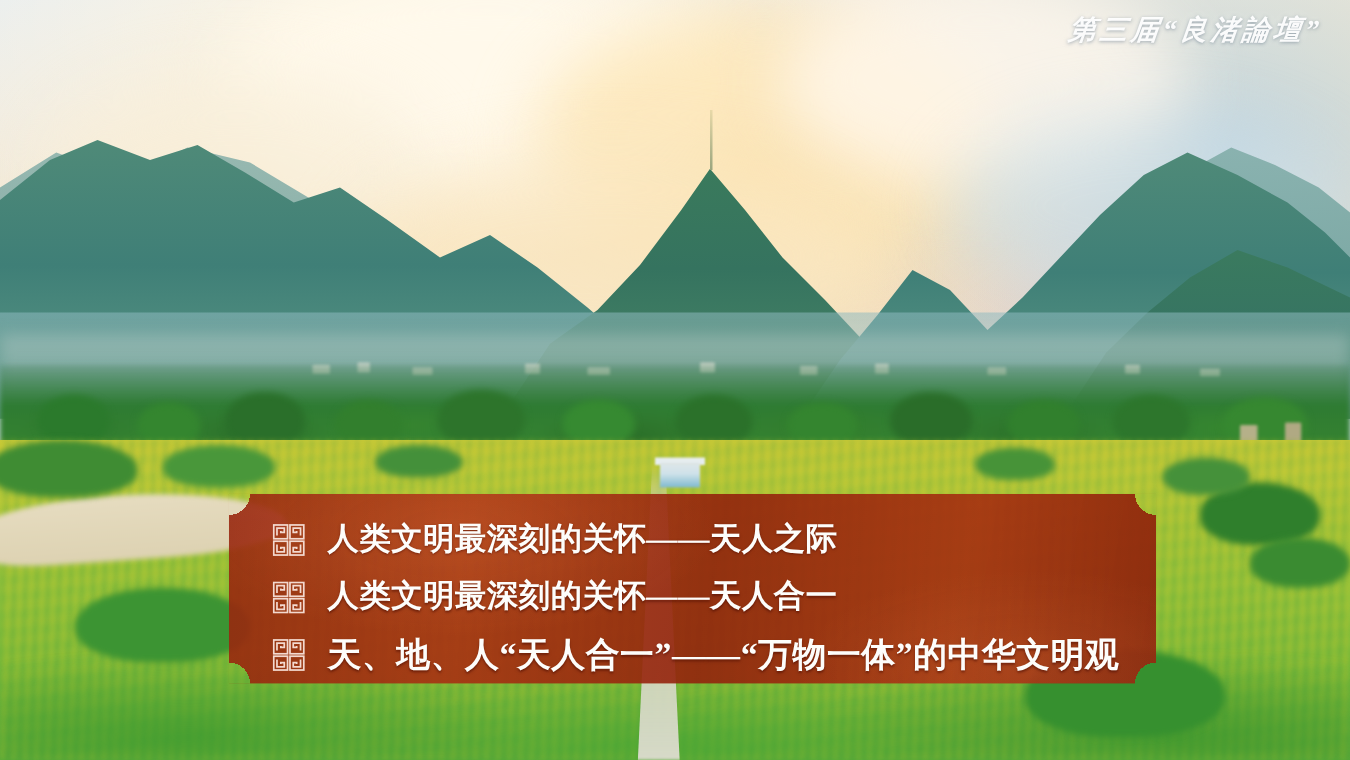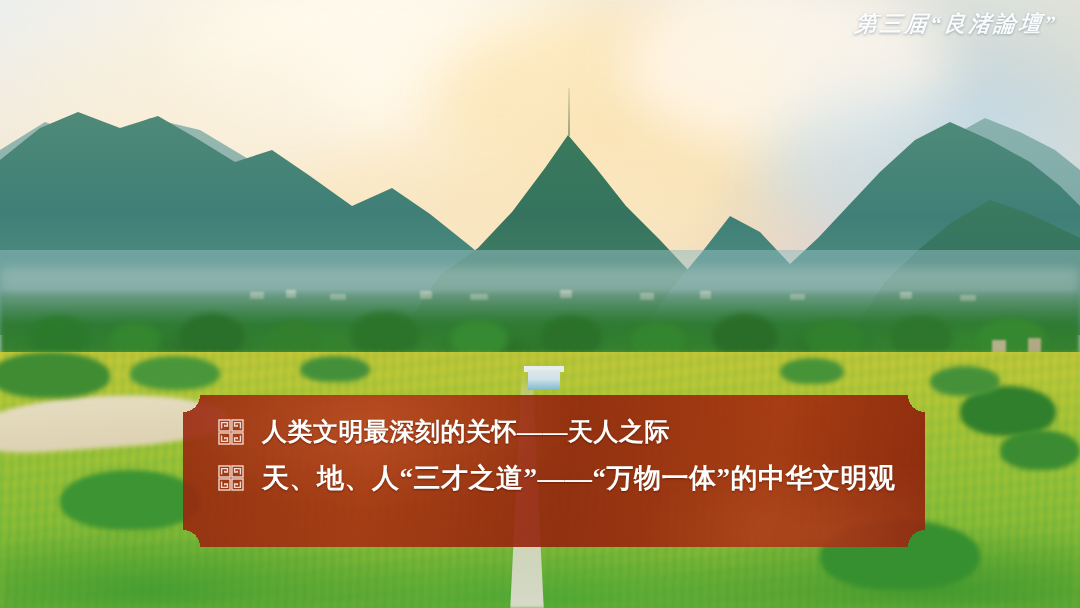--- a/index.html
+++ b/index.html
@@ -302,31 +302,46 @@
           <path d="M27.6 11.6 L27.6 4.4 L20.4 4.4 L20.4 8.6 L23.8 8.6 L23.8 7.2"></path>
           <rect x="1.2" y="17.2" width="13.6" height="13.6"></rect>
           <path d="M4.4 20.4 L4.4 27.6 L11.6 27.6 L11.6 23.4 L8.2 23.4 L8.2 24.8"></path>
           <rect x="17.2" y="17.2" width="13.6" height="13.6"></rect>
           <path d="M27.6 20.4 L27.6 27.6 L20.4 27.6 L20.4 23.4 L23.8 23.4 L23.8 24.8"></path>
         </g>
       </svg>
       <span class="ltext">人类文明最深刻的关怀——天人之际</span>
     </div>
 
+    <div class="line">
+      <svg class="bullet" viewBox="0 0 32 32">
+        <g fill="none" stroke="#f3d9cf" stroke-width="1.7">
+          <rect x="1.2" y="1.2" width="13.6" height="13.6"></rect>
+          <path d="M4.4 11.6 L4.4 4.4 L11.6 4.4 L11.6 8.6 L8.2 8.6 L8.2 7.2"></path>
+          <rect x="17.2" y="1.2" width="13.6" height="13.6"></rect>
+          <path d="M27.6 11.6 L27.6 4.4 L20.4 4.4 L20.4 8.6 L23.8 8.6 L23.8 7.2"></path>
+          <rect x="1.2" y="17.2" width="13.6" height="13.6"></rect>
+          <path d="M4.4 20.4 L4.4 27.6 L11.6 27.6 L11.6 23.4 L8.2 23.4 L8.2 24.8"></path>
+          <rect x="17.2" y="17.2" width="13.6" height="13.6"></rect>
+          <path d="M27.6 20.4 L27.6 27.6 L20.4 27.6 L20.4 23.4 L23.8 23.4 L23.8 24.8"></path>
+        </g>
+      </svg>
+      <span class="ltext">人类文明最深刻的关怀——天人合一</span>
+    </div>
 
     <div class="line big">
       <svg class="bullet" viewBox="0 0 32 32">
         <g fill="none" stroke="#f3d9cf" stroke-width="1.7">
           <rect x="1.2" y="1.2" width="13.6" height="13.6"></rect>
           <path d="M4.4 11.6 L4.4 4.4 L11.6 4.4 L11.6 8.6 L8.2 8.6 L8.2 7.2"></path>
           <rect x="17.2" y="1.2" width="13.6" height="13.6"></rect>
           <path d="M27.6 11.6 L27.6 4.4 L20.4 4.4 L20.4 8.6 L23.8 8.6 L23.8 7.2"></path>
           <rect x="1.2" y="17.2" width="13.6" height="13.6"></rect>
           <path d="M4.4 20.4 L4.4 27.6 L11.6 27.6 L11.6 23.4 L8.2 23.4 L8.2 24.8"></path>
           <rect x="17.2" y="17.2" width="13.6" height="13.6"></rect>
           <path d="M27.6 20.4 L27.6 27.6 L20.4 27.6 L20.4 23.4 L23.8 23.4 L23.8 24.8"></path>
         </g>
       </svg>
-      <span class="ltext">天、地、人“三才之道”——“万物一体”的中华文明观</span>
+      <span class="ltext">天、地、人“天人合一”——“万物一体”的中华文明观</span>
     </div>
   </div>
 
 </div>
 
 </body></html>

